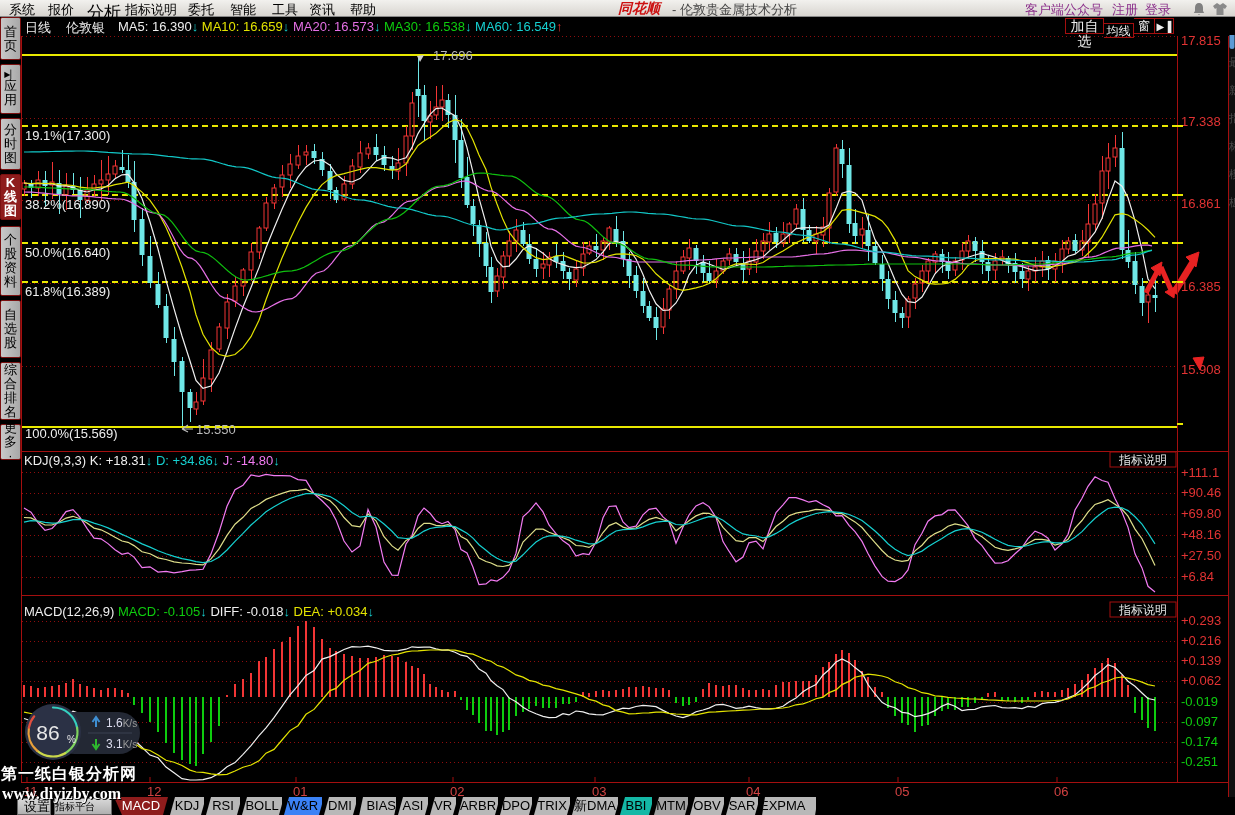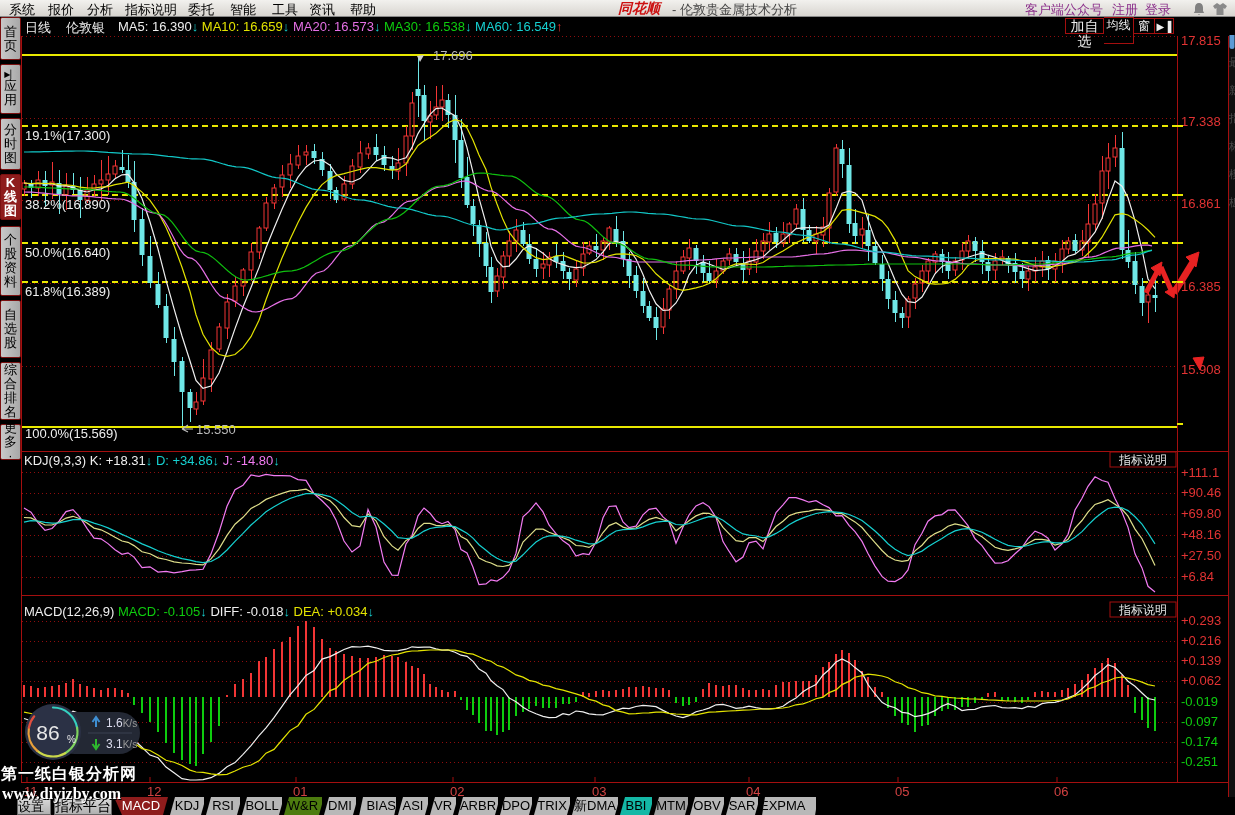--- a/index.html
+++ b/index.html
@@ -306,21 +306,21 @@
 <text x="1229" y="94" fill="#4a4a4a" style="font-family:&quot;Liberation Sans&quot;,sans-serif;font-size:11px">新</text>
 <text x="1229" y="122" fill="#4a4a4a" style="font-family:&quot;Liberation Sans&quot;,sans-serif;font-size:11px">指</text>
 <text x="1229" y="150" fill="#4a4a4a" style="font-family:&quot;Liberation Sans&quot;,sans-serif;font-size:11px">标</text>
 <text x="1229" y="178" fill="#4a4a4a" style="font-family:&quot;Liberation Sans&quot;,sans-serif;font-size:11px">模</text>
 <text x="1229" y="206" fill="#4a4a4a" style="font-family:&quot;Liberation Sans&quot;,sans-serif;font-size:11px">板</text>
 </svg>
 
 <div class="abs" style="left:0;top:0;width:1235px;height:17px;background:linear-gradient(#f2f1ee,#d8d5d0);border-bottom:1px solid #888">
   <span class="abs" style="left:9px;top:1px;font-size:13px;color:#000">系统</span>
   <span class="abs" style="left:48px;top:1px;font-size:13px;color:#000">报价</span>
-  <span class="abs" style="left:87px;top:1px;font-size:13px;color:#000">分析</span>
+  <span class="abs" style="left:87px;top:1px;font-size:17px;color:#000">分析</span>
   <span class="abs" style="left:125px;top:1px;font-size:13px;color:#000">指标说明</span>
   <span class="abs" style="left:188px;top:1px;font-size:13px;color:#000">委托</span>
   <span class="abs" style="left:230px;top:1px;font-size:13px;color:#000">智能</span>
   <span class="abs" style="left:272px;top:1px;font-size:13px;color:#000">工具</span>
   <span class="abs" style="left:309px;top:1px;font-size:13px;color:#000">资讯</span>
   <span class="abs" style="left:350px;top:1px;font-size:13px;color:#000">帮助</span>
   <span class="abs" style="left:618px;top:0px;font-size:14px;font-weight:bold;font-style:italic;color:#cc1111;letter-spacing:0px">同花顺</span>
   <span class="abs" style="left:672px;top:1px;font-size:13px;color:#444">- 伦敦贵金属技术分析</span>
   <span class="abs" style="left:1025px;top:1px;font-size:13px;color:#8b2f8b">客户端公众号</span>
   <span class="abs" style="left:1112px;top:1px;font-size:13px;color:#8b2f8b">注册</span>
@@ -331,21 +331,21 @@
   <svg class="abs" style="left:1212px;top:2px" width="16" height="14" viewBox="0 0 16 14">
       <path d="M5 1 L8 3 L11 1 L15 4 L13 7 L11.5 6 L11.5 13 L4.5 13 L4.5 6 L3 7 L1 4 Z" fill="#8a8a8a"></path>
     </svg>
 </div>
 
 <div class="abs" style="left:0;top:17px;width:1235px;height:18px;background:#000">
   <span class="abs" style="left:25px;top:2px;font-size:13px;color:#eee">日线</span>
   <span class="abs" style="left:66px;top:2px;font-size:13px;color:#eee">伦敦银</span>
   <span class="abs" style="left:118px;top:2px;font-size:13px;color:#eee">MA5: 16.390<span style="color:#16d0d0">↓</span> <span style="color:#e3e300">MA10: 16.659<span style="color:#16d0d0">↓</span></span> <span style="color:#e570e5">MA20: 16.573<span style="color:#16d0d0">↓</span></span> <span style="color:#0ecc0e">MA30: 16.538<span style="color:#16d0d0">↓</span></span> <span style="color:#16d0d0">MA60: 16.549</span><span style="color:#f23535">↑</span></span>
   <span class="abs" style="left:1065px;top:1px;width:39px;height:16px;border:1px solid #a40f0f;color:#eee;font-size:14px;text-align:center;line-height:15px">加自选</span>
-  <span class="abs" style="left:1104px;top:0;width:30px;height:27px;border:1px solid #a40f0f;border-left:none;color:#eee;font-size:12px;text-align:center;line-height:15px">均线</span>
+  <span class="abs" style="left:1104px;top:6px;width:30px;height:15px;border:1px solid #a40f0f;border-left:none;color:#eee;font-size:12px;text-align:center;line-height:15px">均线</span>
   <span class="abs" style="left:1134px;top:1px;width:21px;height:16px;border:1px solid #a40f0f;border-left:none;color:#eee;font-size:12px;text-align:center;line-height:15px">窗</span>
   <span class="abs" style="left:1155px;top:1px;width:19px;height:16px;border:1px solid #a40f0f;border-left:none;color:#eee;font-size:10px;text-align:center;line-height:15px">▶▐</span>
 </div>
 
 <div class="abs" style="left:0;top:17px;width:21px;height:443px;background:#000">
 <div class="abs" style="left:0;top:0px;width:21px;height:43px;background:linear-gradient(90deg,#c8c8c8,#a8a8a8);border:1px solid #7a1010;border-radius:2px;color:#000;font-size:13px;line-height:14px;text-align:center;display:flex;flex-direction:column;justify-content:center">
       <div>首</div>
       <div>页</div>
     </div>
 <div class="abs" style="left:0;top:47px;width:21px;height:50px;background:linear-gradient(90deg,#c8c8c8,#a8a8a8);border:1px solid #7a1010;border-radius:2px;color:#000;font-size:13px;line-height:14px;text-align:center;display:flex;flex-direction:column;justify-content:center">
@@ -381,27 +381,27 @@
       <div>名</div>
     </div>
 <div class="abs" style="left:0;top:407px;width:21px;height:36px;background:linear-gradient(90deg,#c8c8c8,#a8a8a8);border:1px solid #7a1010;border-radius:2px;color:#000;font-size:13px;line-height:14px;text-align:center;display:flex;flex-direction:column;justify-content:center">
       <div>更</div>
       <div>多</div>
       <div>·</div>
     </div>
 </div>
 
 <div class="abs" style="left:0;top:797px;width:1235px;height:18px;background:#000">
-<div class="abs" style="left:17px;top:1px;width:34px;height:17px;background:linear-gradient(#d8d8d8,#b0b0b0);border:1px solid #666;color:#000;font-size:13px;text-align:left;line-height:15px">设置</div>
-<div class="abs" style="left:54px;top:1px;width:58px;height:17px;background:linear-gradient(#d8d8d8,#b0b0b0);border:1px solid #666;color:#000;font-size:14px;text-align:center;line-height:15px">指标平台</div>
+<div class="abs" style="left:17px;top:1px;width:34px;height:17px;background:linear-gradient(#d8d8d8,#b0b0b0);border:1px solid #666;color:#000;font-size:13px;text-align:right;line-height:15px">设置</div>
+<div class="abs" style="left:54px;top:1px;width:58px;height:17px;background:linear-gradient(#d8d8d8,#b0b0b0);border:1px solid #666;color:#000;font-size:10px;text-align:left;line-height:15px">指标平台</div>
 <div class="abs" style="left:114px;top:0px;width:54px;height:18px;background:#8e1c1c;color:#fff;font-size:13px;text-align:center;line-height:17px;clip-path:polygon(0px 0,54px 0,49px 100%,8px 100%)">MACD</div>
 <div class="abs" style="left:170px;top:0px;width:34px;height:18px;background:#b8b8b8;color:#000;font-size:13px;text-align:center;line-height:17px;clip-path:polygon(5px 0,36px 0,31px 100%,0px 100%)">KDJ</div>
 <div class="abs" style="left:206px;top:0px;width:34px;height:18px;background:#b8b8b8;color:#000;font-size:13px;text-align:center;line-height:17px;clip-path:polygon(5px 0,36px 0,31px 100%,0px 100%)">RSI</div>
 <div class="abs" style="left:242px;top:0px;width:40px;height:18px;background:#b8b8b8;color:#000;font-size:13px;text-align:center;line-height:17px;clip-path:polygon(5px 0,42px 0,37px 100%,0px 100%)">BOLL</div>
-<div class="abs" style="left:284px;top:0px;width:38px;height:18px;background:#4d7c0f;color:#000;font-size:13px;text-align:center;line-height:17px;clip-path:polygon(5px 0,40px 0,35px 100%,0px 100%)">W&amp;R</div>
+<div class="abs" style="left:284px;top:0px;width:38px;height:18px;background:#3b82f6;color:#000;font-size:13px;text-align:center;line-height:17px;clip-path:polygon(5px 0,40px 0,35px 100%,0px 100%)">W&amp;R</div>
 <div class="abs" style="left:324px;top:0px;width:32px;height:18px;background:#b8b8b8;color:#000;font-size:13px;text-align:center;line-height:17px;clip-path:polygon(5px 0,34px 0,29px 100%,0px 100%)">DMI</div>
 <div class="abs" style="left:358px;top:0px;width:38px;height:24px;background:#b8b8b8;color:#000;font-size:13px;text-align:right;line-height:17px;clip-path:polygon(5px 0,40px 0,35px 100%,0px 100%)">BIAS</div>
 <div class="abs" style="left:398px;top:0px;width:30px;height:18px;background:#b8b8b8;color:#000;font-size:13px;text-align:center;line-height:17px;clip-path:polygon(5px 0,32px 0,27px 100%,0px 100%)">ASI</div>
 <div class="abs" style="left:430px;top:0px;width:26px;height:18px;background:#b8b8b8;color:#000;font-size:13px;text-align:center;line-height:17px;clip-path:polygon(5px 0,28px 0,23px 100%,0px 100%)">VR</div>
 <div class="abs" style="left:458px;top:0px;width:40px;height:18px;background:#b8b8b8;color:#000;font-size:13px;text-align:center;line-height:17px;clip-path:polygon(5px 0,42px 0,37px 100%,0px 100%)">ARBR</div>
 <div class="abs" style="left:500px;top:0px;width:32px;height:18px;background:#b8b8b8;color:#000;font-size:13px;text-align:center;line-height:17px;clip-path:polygon(5px 0,34px 0,29px 100%,0px 100%)">DPO</div>
 <div class="abs" style="left:534px;top:0px;width:36px;height:18px;background:#b8b8b8;color:#000;font-size:13px;text-align:center;line-height:17px;clip-path:polygon(5px 0,38px 0,33px 100%,0px 100%)">TRIX</div>
 <div class="abs" style="left:572px;top:0px;width:46px;height:18px;background:#b8b8b8;color:#000;font-size:13px;text-align:center;line-height:17px;clip-path:polygon(5px 0,48px 0,43px 100%,0px 100%)">新DMA</div>
 <div class="abs" style="left:620px;top:0px;width:32px;height:18px;background:#14b8a6;color:#000;font-size:13px;text-align:center;line-height:17px;clip-path:polygon(5px 0,34px 0,29px 100%,0px 100%)">BBI</div>
 <div class="abs" style="left:654px;top:0px;width:34px;height:18px;background:#a3a3a3;color:#000;font-size:13px;text-align:center;line-height:17px;clip-path:polygon(5px 0,36px 0,31px 100%,0px 100%)">MTM</div>

